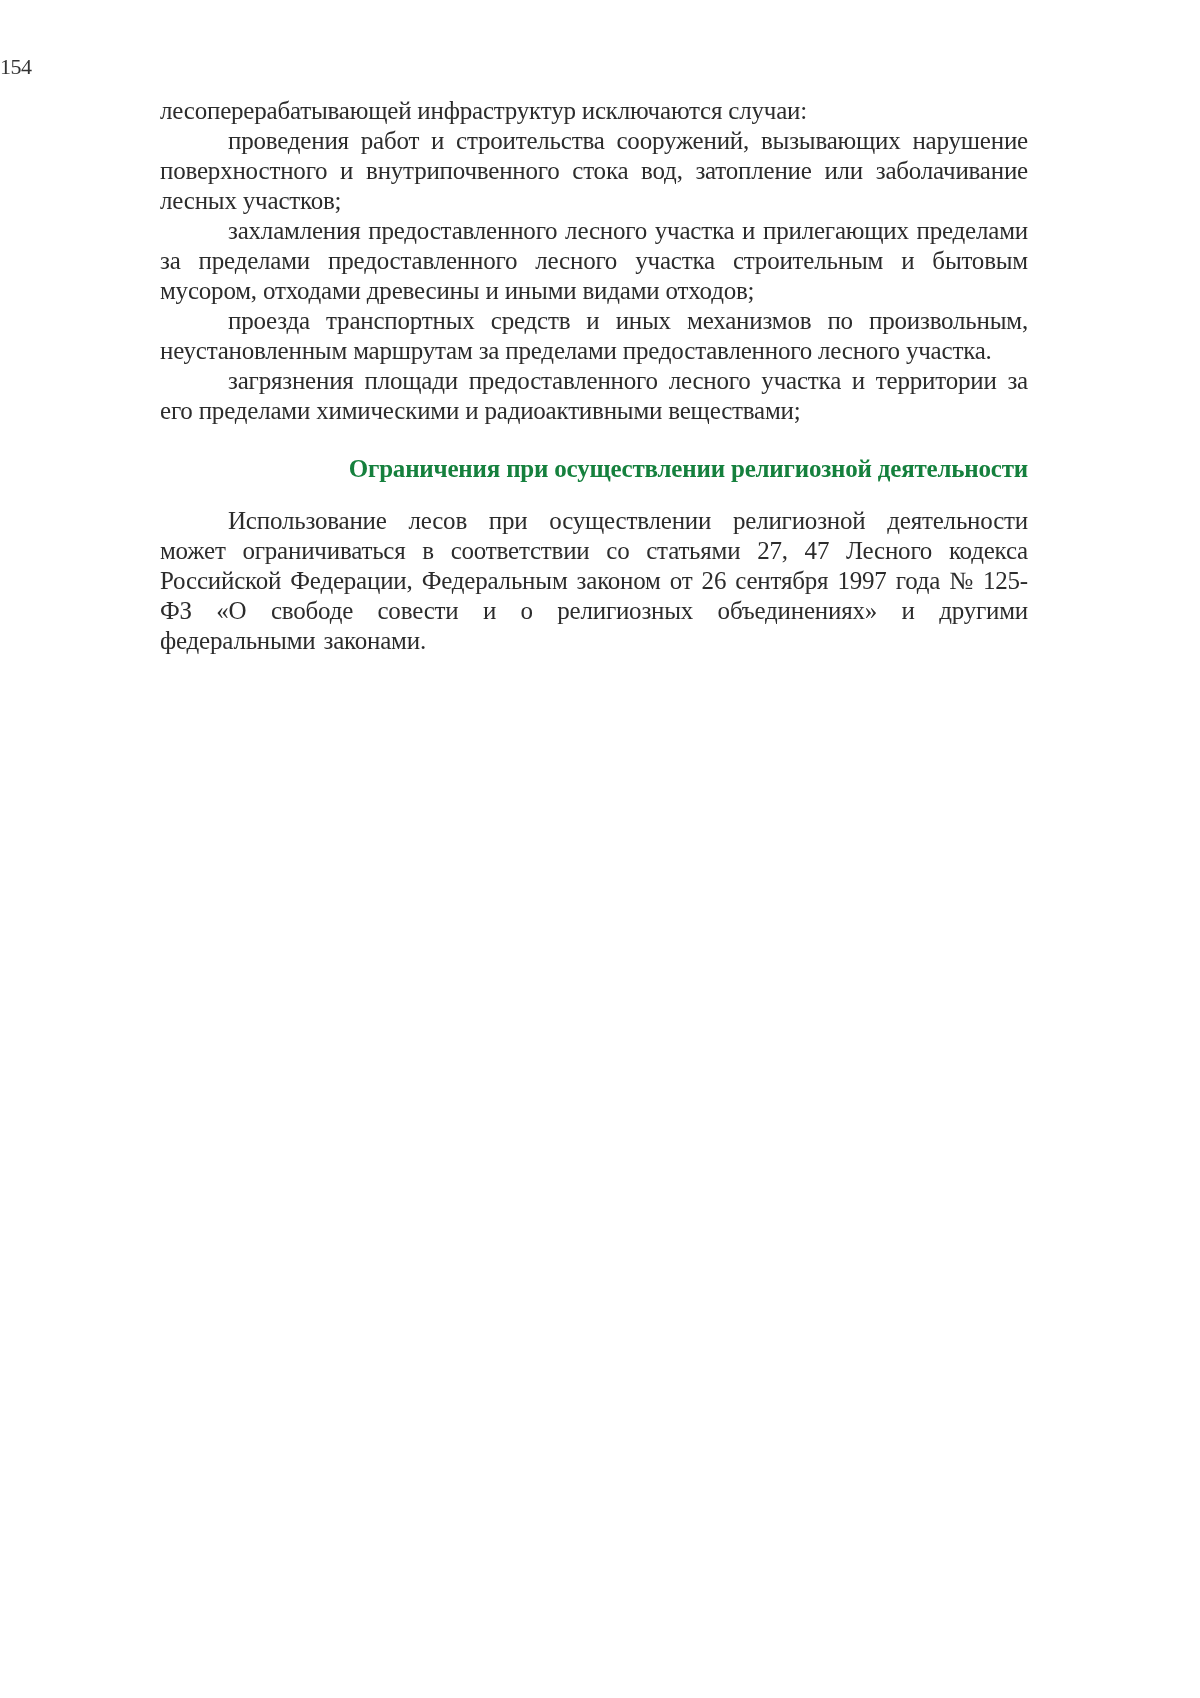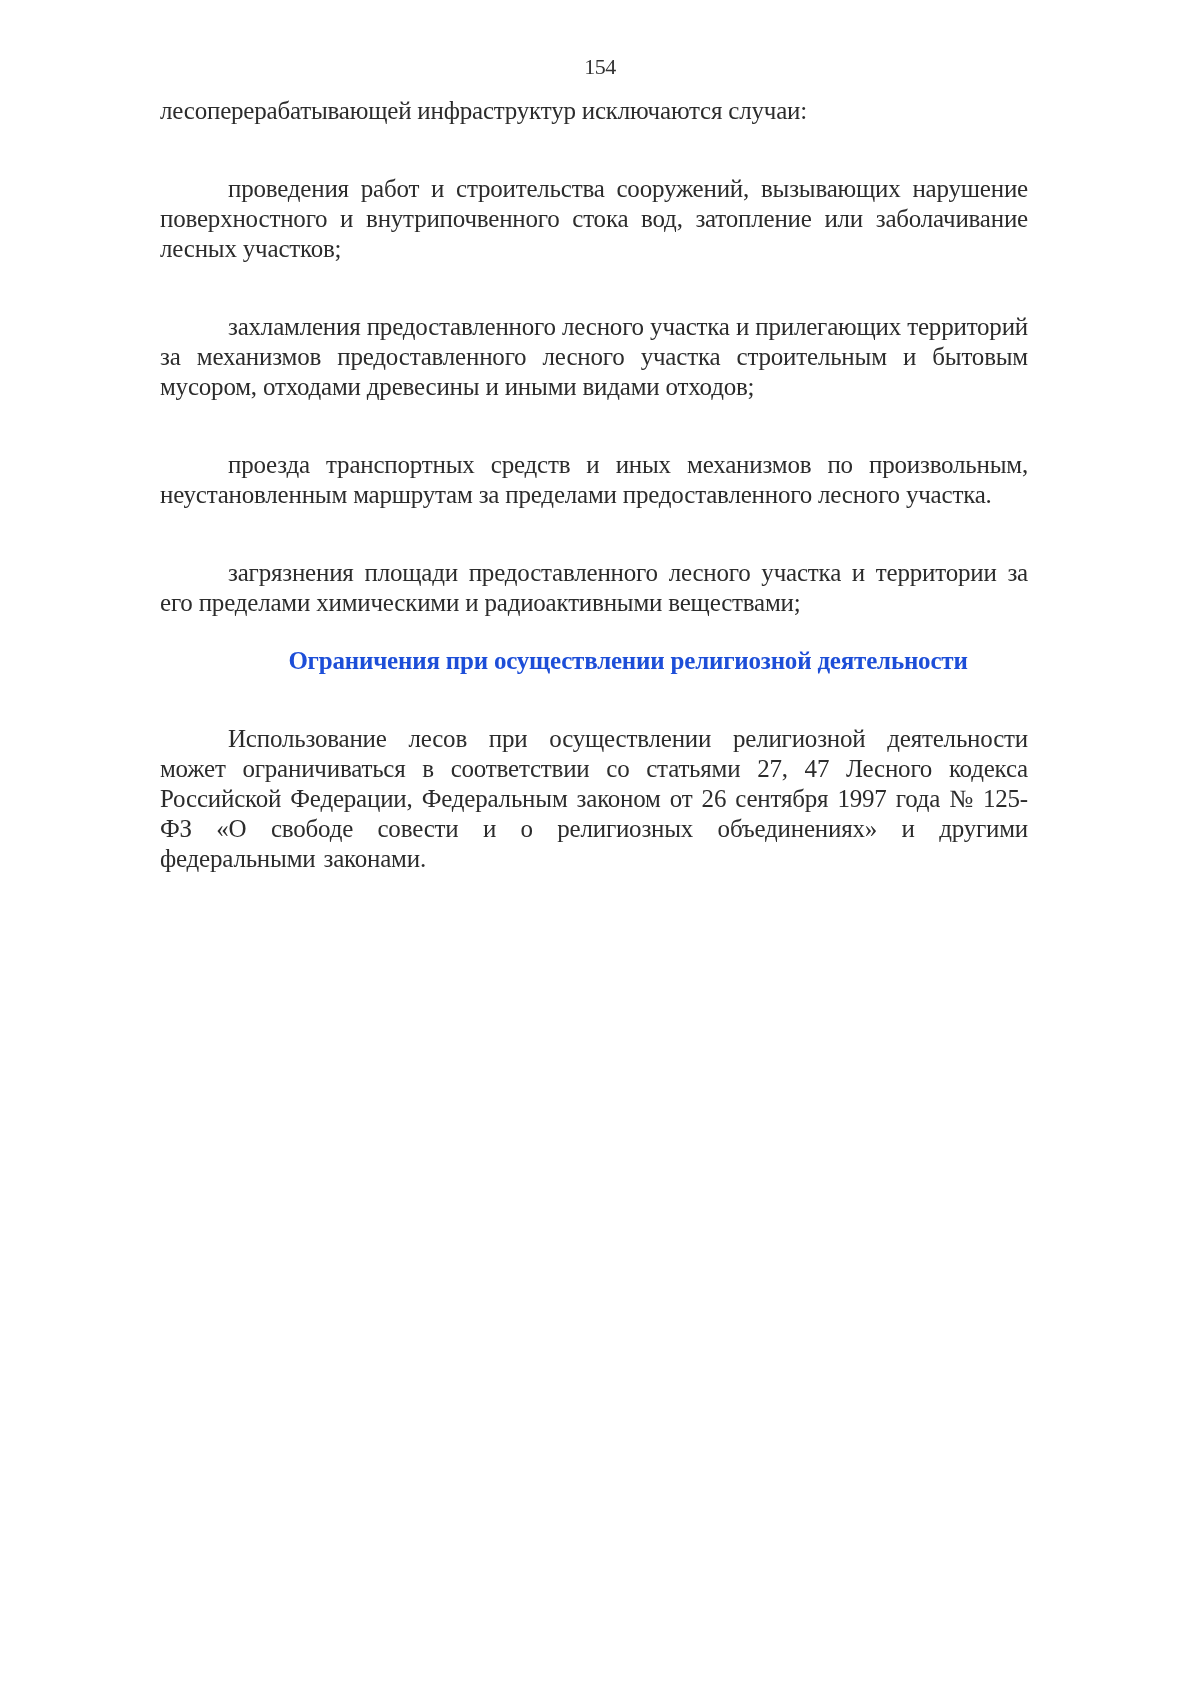--- a/index.html
+++ b/index.html
@@ -20,21 +20,21 @@
       left: 0; top: 0;
       width: 1200px;
       height: 1698px;
       background: #ffffff;
     }
     .page-number {
       position: absolute;
       top: 54px;
       left: 0;
       width: 1200px;
-      text-align: center;
+      text-align: left;
       font-size: 22px;
       line-height: 26px;
       color: #333;
       letter-spacing: -0.5px;
     }
     .text-block {
       position: absolute;
       left: 160px;
       width: 868px;
       top: 96px;
@@ -43,45 +43,44 @@
       color: #2c2c2c;
       letter-spacing: -0.2px;
     }
     .para {
       margin: 0;
       text-align: justify;
       text-align-last: left;
     }
     .para.indent {
       text-indent: 68px;
-      margin-top: 48px;
     }
     .heading {
       margin: 28px 0 22px 0;
-      text-align: center;
+      text-align: right;
       padding-left: 68px;
       font-weight: bold;
       font-size: 25px;
       line-height: 30px;
-      color: #1d4ed8;
+      color: #15803d;
     }
     .para.spaced {
       word-spacing: 2px;
     }
   </style>
 </head>
 <body>
 
 <div class="page">
   <div class="page-number">154</div>
 
   <div class="text-block">
     <p class="para">лесоперерабатывающей инфраструктур исключаются случаи:</p>
     <p class="para indent">проведения работ и строительства сооружений, вызывающих нарушение поверхностного и внутрипочвенного стока вод, затопление или заболачивание лесных участков;</p>
-    <p class="para indent">захламления предоставленного лесного участка и прилегающих территорий за механизмов предоставленного лесного участка строительным и бытовым мусором, отходами древесины и иными видами отходов;</p>
+    <p class="para indent">захламления предоставленного лесного участка и прилегающих пределами за пределами предоставленного лесного участка строительным и бытовым мусором, отходами древесины и иными видами отходов;</p>
     <p class="para indent">проезда транспортных средств и иных механизмов по произвольным, неустановленным маршрутам за пределами предоставленного лесного участка.</p>
     <p class="para indent">загрязнения площади предоставленного лесного участка и территории за его пределами химическими и радиоактивными веществами;</p>
 
     <h2 class="heading">Ограничения при осуществлении религиозной деятельности</h2>
 
     <p class="para indent spaced">Использование лесов при осуществлении религиозной деятельности может ограничиваться в соответствии со статьями 27, 47 Лесного кодекса Российской Федерации, Федеральным законом от 26 сентября 1997 года № 125-ФЗ «О свободе совести и о религиозных объединениях» и другими федеральными законами.</p>
   </div>
 </div>
 
 </body></html>

